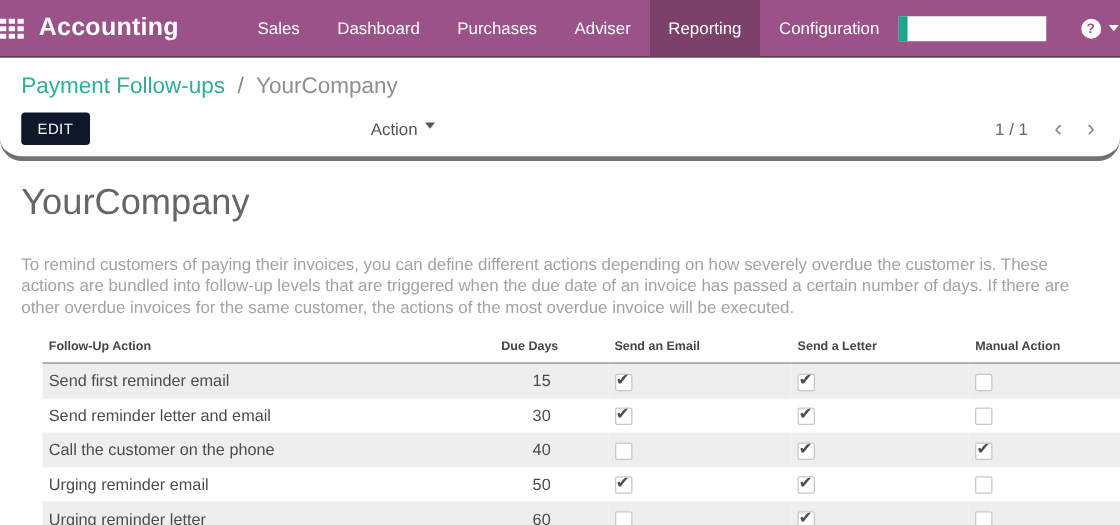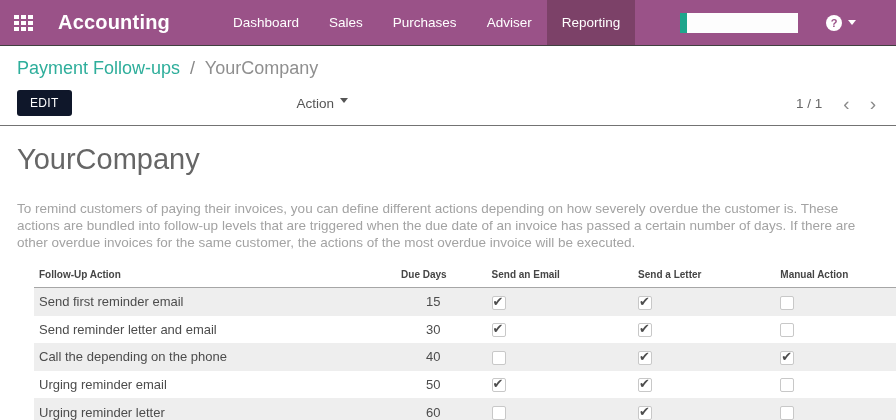--- a/index.html
+++ b/index.html
@@ -18,21 +18,21 @@
   .nav-item.active { background:#7C4168; }
   .nav-right { margin-left:auto; display:flex; align-items:center; padding-right:14px; }
   .redacted-user { width:118px; height:20px; background:#fdfdfd; border-left:7px solid #1FA58C; margin-right:28px; }
   .help-wrap { display:flex; align-items:center; margin-right:26px; cursor:pointer; }
   .help-circle { width:16px; height:16px; border-radius:50%; background:#fff; color:#9A5288;
                  font-size:11px; font-weight:bold; display:flex; align-items:center; justify-content:center; }
   .caret-down { width:0; height:0; border-left:4px solid transparent; border-right:4px solid transparent;
                 border-top:5px solid #fff; margin-left:6px; }
 
   
-  .control-panel { padding:12px 17px 9px 17px; border-bottom:1px solid #737373; }
+  .control-panel { padding:12px 17px 9px 17px; border-bottom:4px solid #737373;border-radius:18px; }
   .breadcrumb { font-size:18px; }
   .bc-link { color:#2EAE9B; cursor:pointer; }
   .bc-sep { color:#888; padding:0 5px; }
   .bc-current { color:#8f8f8f; }
   .cp-row { display:flex; align-items:center; margin-top:11px; }
   .btn-edit { background:#0f172a; color:#fff; border:none; font-size:12px; padding:6px 13px;
               border-radius:3px; cursor:pointer; font-family:inherit; letter-spacing:.3px; }
   .btn-create { background:none; border:none; color:#2EAE9B; font-size:12px; padding:6px 12px;
                 margin-left:8px; cursor:pointer; font-family:inherit; letter-spacing:.3px; }
   .action-dd { margin-left:225px; color:#555; font-size:13.5px; cursor:pointer; display:flex; }
@@ -73,25 +73,26 @@
         <i></i>
         <i></i>
         <i></i>
         <i></i>
         <i></i>
         <i></i>
       </span>
   </div>
   <div class="brand">Accounting</div>
   <div class="nav-menu">
+    <div class="nav-item">Sales</div>
     <div class="nav-item">Dashboard</div>
-    <div class="nav-item">Sales</div>
     <div class="nav-item">Purchases</div>
     <div class="nav-item">Adviser</div>
     <div class="nav-item active">Reporting</div>
+    <div class="nav-item">Configuration</div>
   </div>
   <div class="nav-right">
     <div class="redacted-user"></div>
     <div class="help-wrap">
       <span class="help-circle">?</span>
       <span class="caret-down"></span>
     </div>
 
   </div>
 </div>
@@ -146,21 +147,21 @@
           <td><span class="cb"></span></td>
         </tr>
         <tr class="">
           <td>Send reminder letter and email</td>
           <td class="num">30</td>
           <td><span class="cb checked"></span></td>
           <td><span class="cb checked"></span></td>
           <td><span class="cb"></span></td>
         </tr>
         <tr class="stripe">
-          <td>Call the depending on the phone</td>
+          <td>Call the customer on the phone</td>
           <td class="num">40</td>
           <td><span class="cb"></span></td>
           <td><span class="cb checked"></span></td>
           <td><span class="cb checked"></span></td>
         </tr>
         <tr class="">
           <td>Urging reminder email</td>
           <td class="num">50</td>
           <td><span class="cb checked"></span></td>
           <td><span class="cb checked"></span></td>

